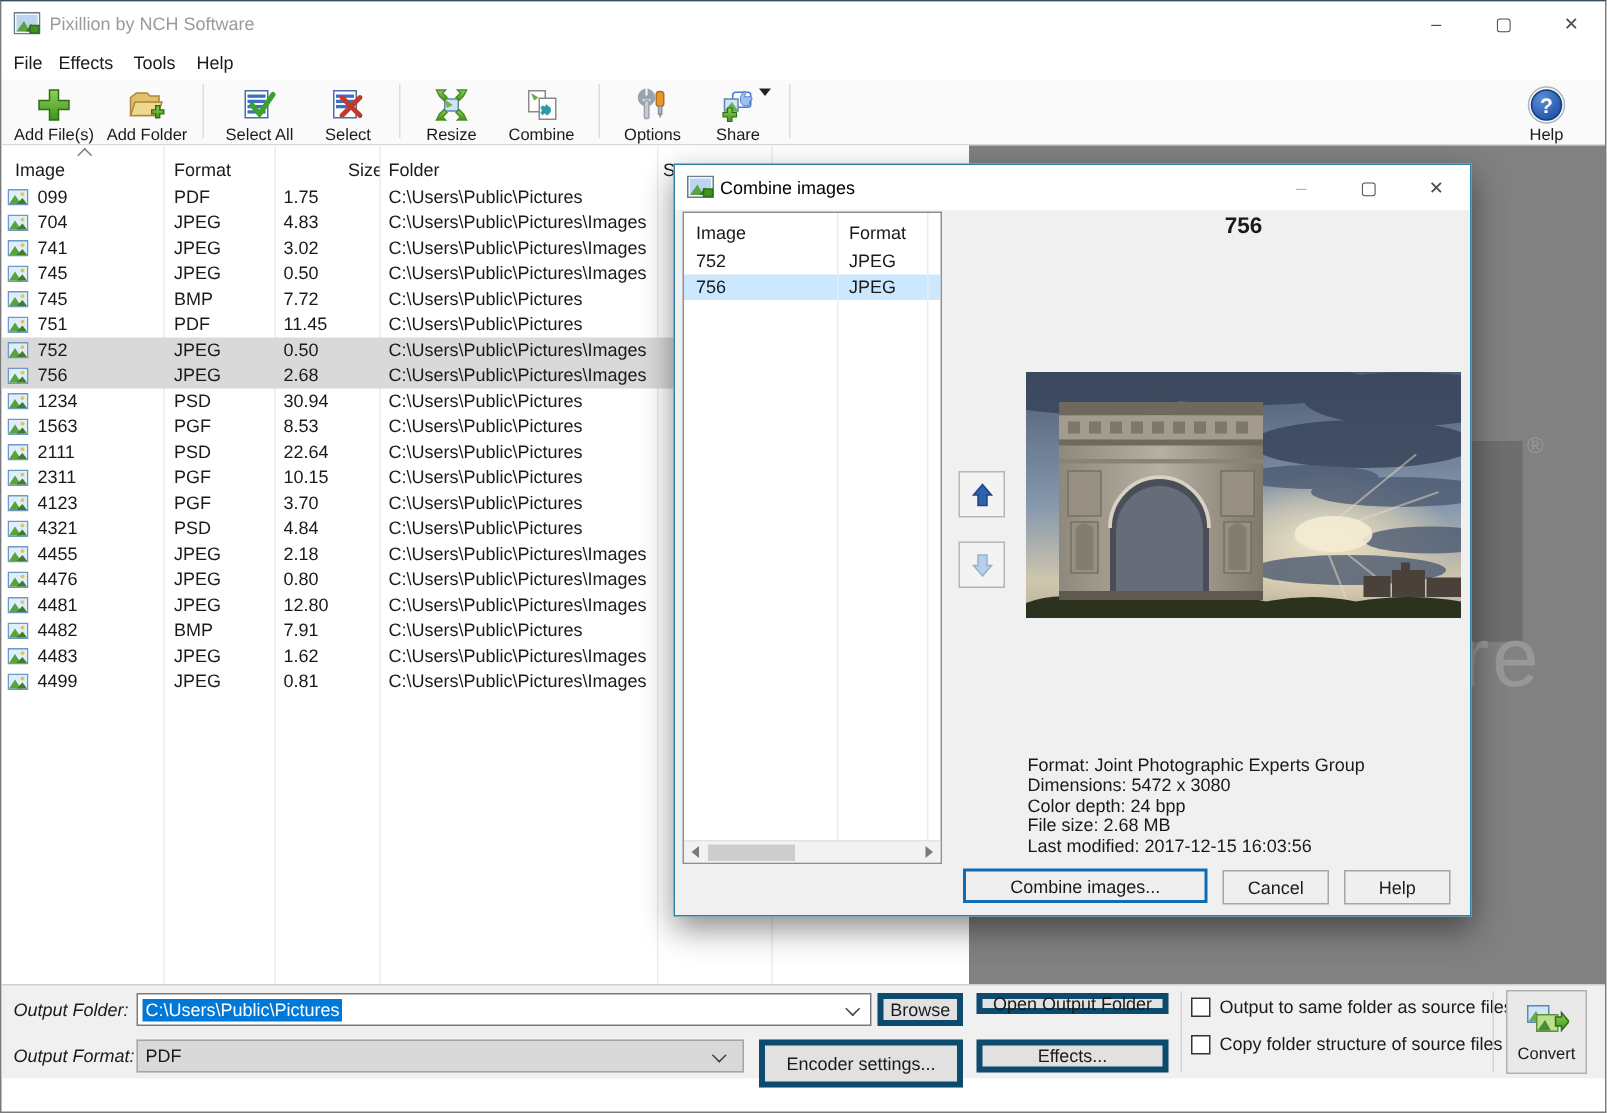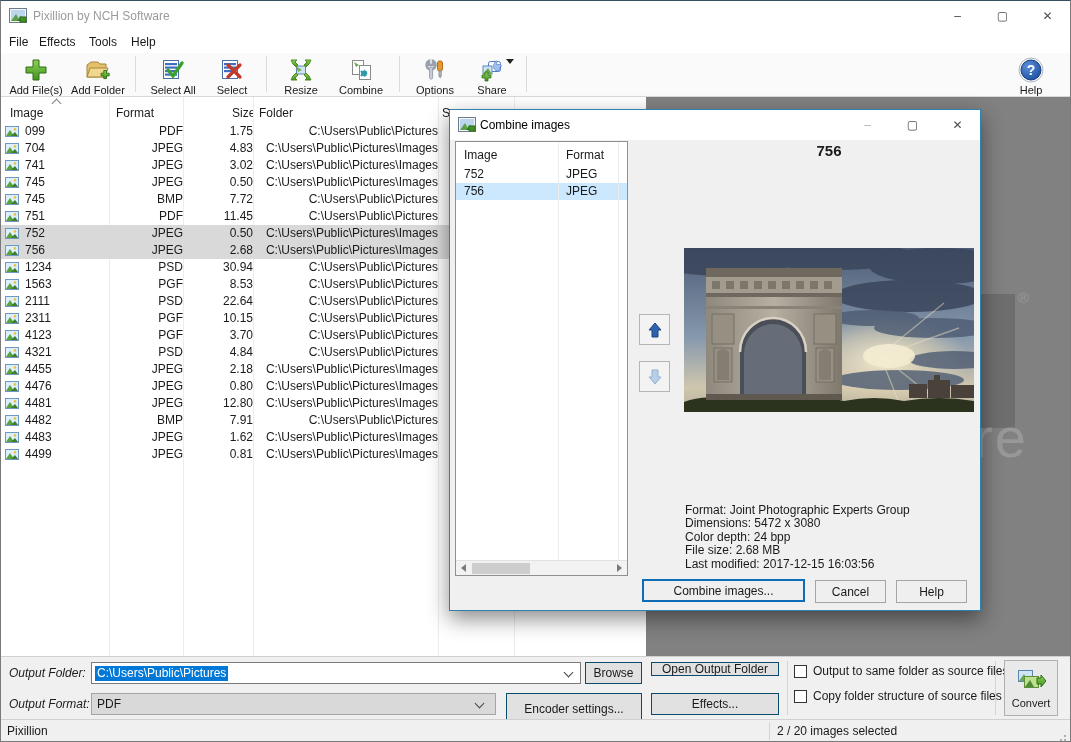--- a/index.html
+++ b/index.html
@@ -37,38 +37,38 @@
   
   .file-list { position:absolute; left:0; top:96px; width:645px; height:559px; background:#ffffff; overflow:hidden; }
   .colsep { position:absolute; top:0; width:1px; height:559px; background:#ececec; }
   .flist-header { position:absolute; left:0; top:0; width:645px; height:26px;
                   display:grid; grid-template-columns:108px 74px 70px 185px 76px 1fr; align-items:end; }
   .flist-header .h { padding-bottom:3px; color:#1a1a1a; white-space:nowrap; overflow:hidden; }
   .h.h-image { padding-left:9px; } .h.h-format { padding-left:7px; }
   .h.h-size { padding-left:6px;margin-left:43px; }  .h.h-folder { padding-left:6px; } .h.h-extra { padding-left:4px; }
   .sort-caret { position:absolute; left:52px; top:3px; width:7px; height:7px;
                 border-left:1px solid #808080; border-top:1px solid #808080; transform:rotate(45deg); }
-  .frows { position:absolute; left:0; top:26px; width:645px;text-align:right; }
+  .frows { position:absolute; left:0; top:26px; width:645px; }
   .frow { display:grid; grid-template-columns:108px 74px 70px 185px 76px 1fr; height:17px; line-height:17px; }
   .frow.selected { background:#d9d9d9; }
   .frow .cell { white-space:nowrap; overflow:hidden; }
   .cell.c-image { padding-left:4px; display:flex; align-items:center; }
   .cell.c-image svg { margin-right:6px; flex:0 0 auto; }
   .cell.c-format { padding-left:7px; } .cell.c-size { padding-left:6px; } .cell.c-folder { padding-left:6px; }
 
   
   .preview-panel { position:absolute; left:645px; top:96px; width:426px; height:559px; background:#818181; overflow:hidden; }
   .wm-box { position:absolute; left:255px; top:197px; width:114px; height:134px; background:#6e6e6e; }
   .wm-reg { position:absolute; left:372px; top:192px; color:#9a9a9a; font-size:15px; }
   .wm-text { position:absolute; left:328px; top:308px; color:#989898; font-size:56px; letter-spacing:2px; }
 
   
   .bottom-panel { position:absolute; left:0; top:655px; width:100%; height:63px; background:#f0f0f0; border-top:1px solid #d0d0d0; }
   .bp-label { position:absolute; color:#1a1a1a;font-style:italic; }
-  .btn { position:absolute; background:#e1e1e1; border:1px solid #0c4a6e; display:flex;
+  .btn { position:absolute; background:#e1e1e1; border:4px solid #0c4a6e; display:flex;
          align-items:center; justify-content:center; color:#1a1a1a; font-size:12px; white-space:nowrap; }
   .combo { position:absolute; left:90px; top:5px; width:490px; height:22px; background:#ffffff; border:1px solid #7a7a7a; }
   .combo .val { position:absolute; left:3px; top:3px; background:#0078d7; color:#ffffff; padding:0 2px; line-height:15px; }
   .chev { position:absolute; width:7px; height:7px; border-right:1px solid #444; border-bottom:1px solid #444; transform:rotate(45deg); }
   .format-combo { position:absolute; left:90px; top:36px; width:405px; height:22px; background:#d9d9d9; border:1px solid #a5a5a5; }
   .format-combo .val { position:absolute; left:5px; top:3px; color:#1a1a1a; }
   .vsep { position:absolute; top:4px; height:54px; width:1px; background:#d4d4d4; }
   .checkrow { position:absolute; display:flex; align-items:center; }
   .checkbox { width:13px; height:13px; background:#ffffff; border:1px solid #333333; margin-right:6px; flex:0 0 auto; }
   .convert-btn { position:absolute; left:1003px; top:3px; width:54px; height:56px; background:#e9e9e9; border:1px solid #b0b0b0;
@@ -613,26 +613,20 @@
           <polygon points="3,13 8,6 12,13" fill="#6aa84f"></polygon>
           <rect x="8.5" y="8.5" width="14" height="11" fill="#bde08e" stroke="#5f8f3c"></rect>
           <polygon points="9,19 14,12 18,19" fill="#4c8a33"></polygon>
           <path d="M21 10 h4 v-3 l5 6 l-5 6 v-3 h-4 z" fill="url(#gGreen)" stroke="#2e6d17"></path>
         </svg>
       </span>
       <span class="lbl">Convert</span>
     </div>
   </div>
 
-  <div class="statusbar">
-    <span class="sb-left">Pixillion</span>
-    <span class="sb-sep"></span>
-    <span class="sb-right">2 / 20 images selected</span>
-    <span class="grip"></span>
-  </div>
 
   <div class="dialog">
     <div class="dlg-title">
       <svg class="dlg-icon" viewBox="0 0 18 15">
           <use href="#appIcon"></use>
         </svg>
       <span class="t">Combine images</span>
       <div class="win-controls">
         <span class="wbtn dim">–</span>
         <span class="wbtn">▢</span>

